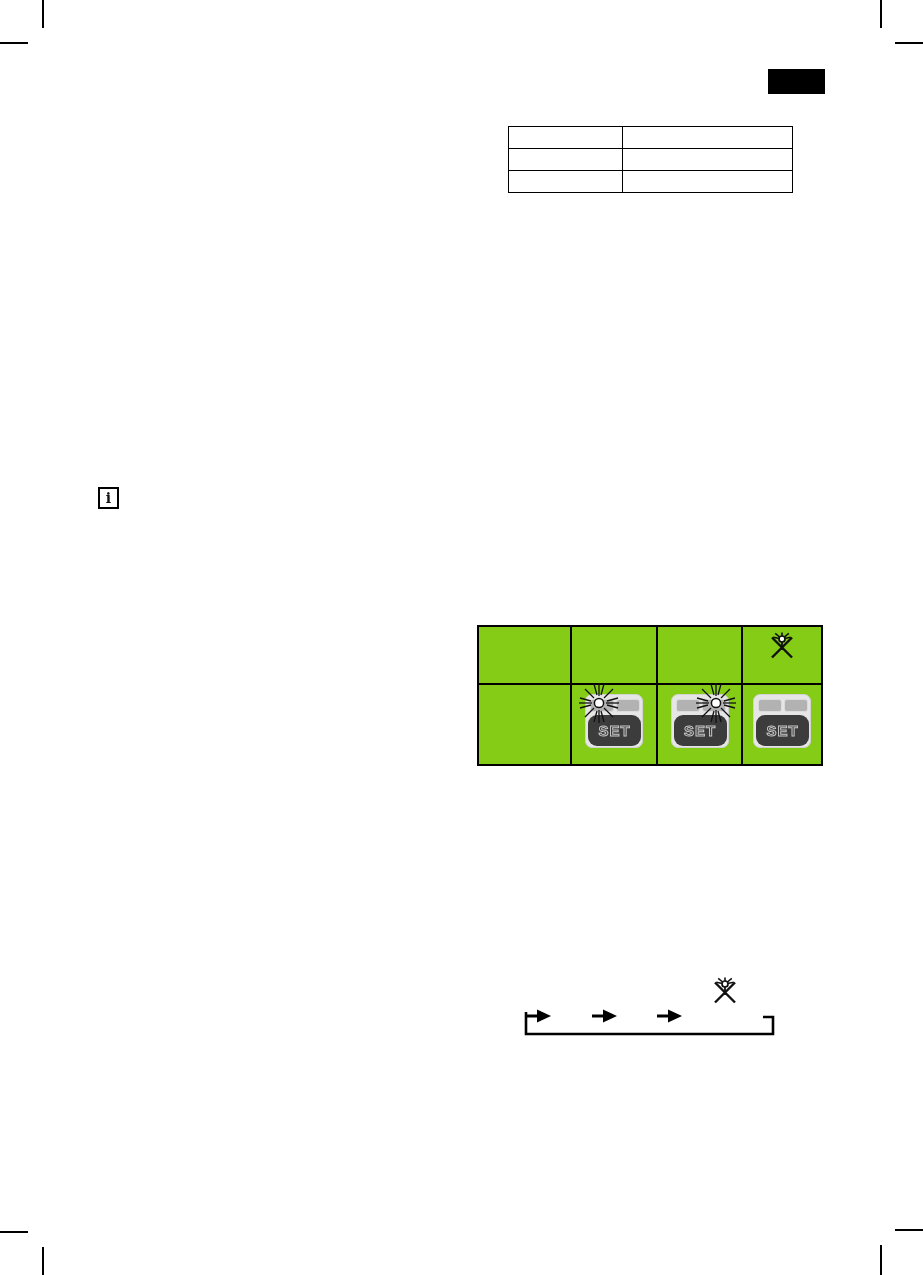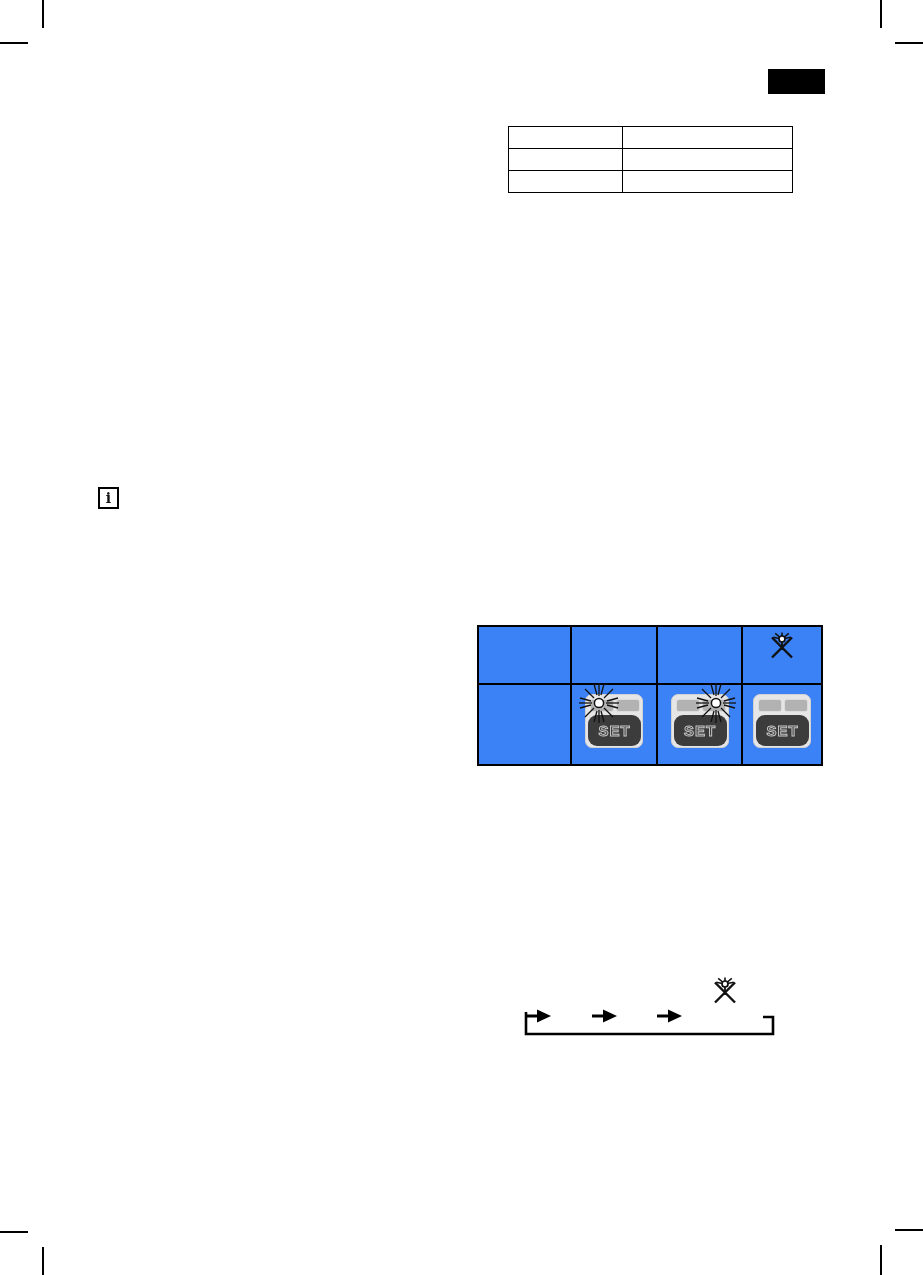--- a/index.html
+++ b/index.html
@@ -37,21 +37,21 @@
   }
 
   
   .set-table{
     position:absolute;left:477px;top:625px;width:346px;height:141px;
     background:#000;display:grid;
     grid-template-columns:91px 84px 83px 1fr;
     grid-template-rows:56px 1fr;
     gap:2px;padding:2px;box-sizing:border-box;
   }
-  .set-table>div{background:#3b82f6;position:relative;}
+  .set-table>div{background:#84cc16;position:relative;}
   .hdr-icon-cell{display:flex;justify-content:center;align-items:flex-start;padding-top:4px;box-sizing:border-box;}
   .led-off-icon{width:30px;height:28px;}
 
   .set-cell{display:flex;justify-content:center;align-items:flex-start;padding-top:9px;box-sizing:border-box;}
   .set-panel{
     position:relative;width:58px;height:54px;background:#e6e6e6;
     border:1px solid #d2d2d2;border-radius:7px;box-sizing:border-box;
   }
   .ind{position:absolute;top:4px;width:24px;height:13px;background:#b2b2b2;
        border:1px solid #dcdcdc;border-radius:3px;box-sizing:border-box;}

